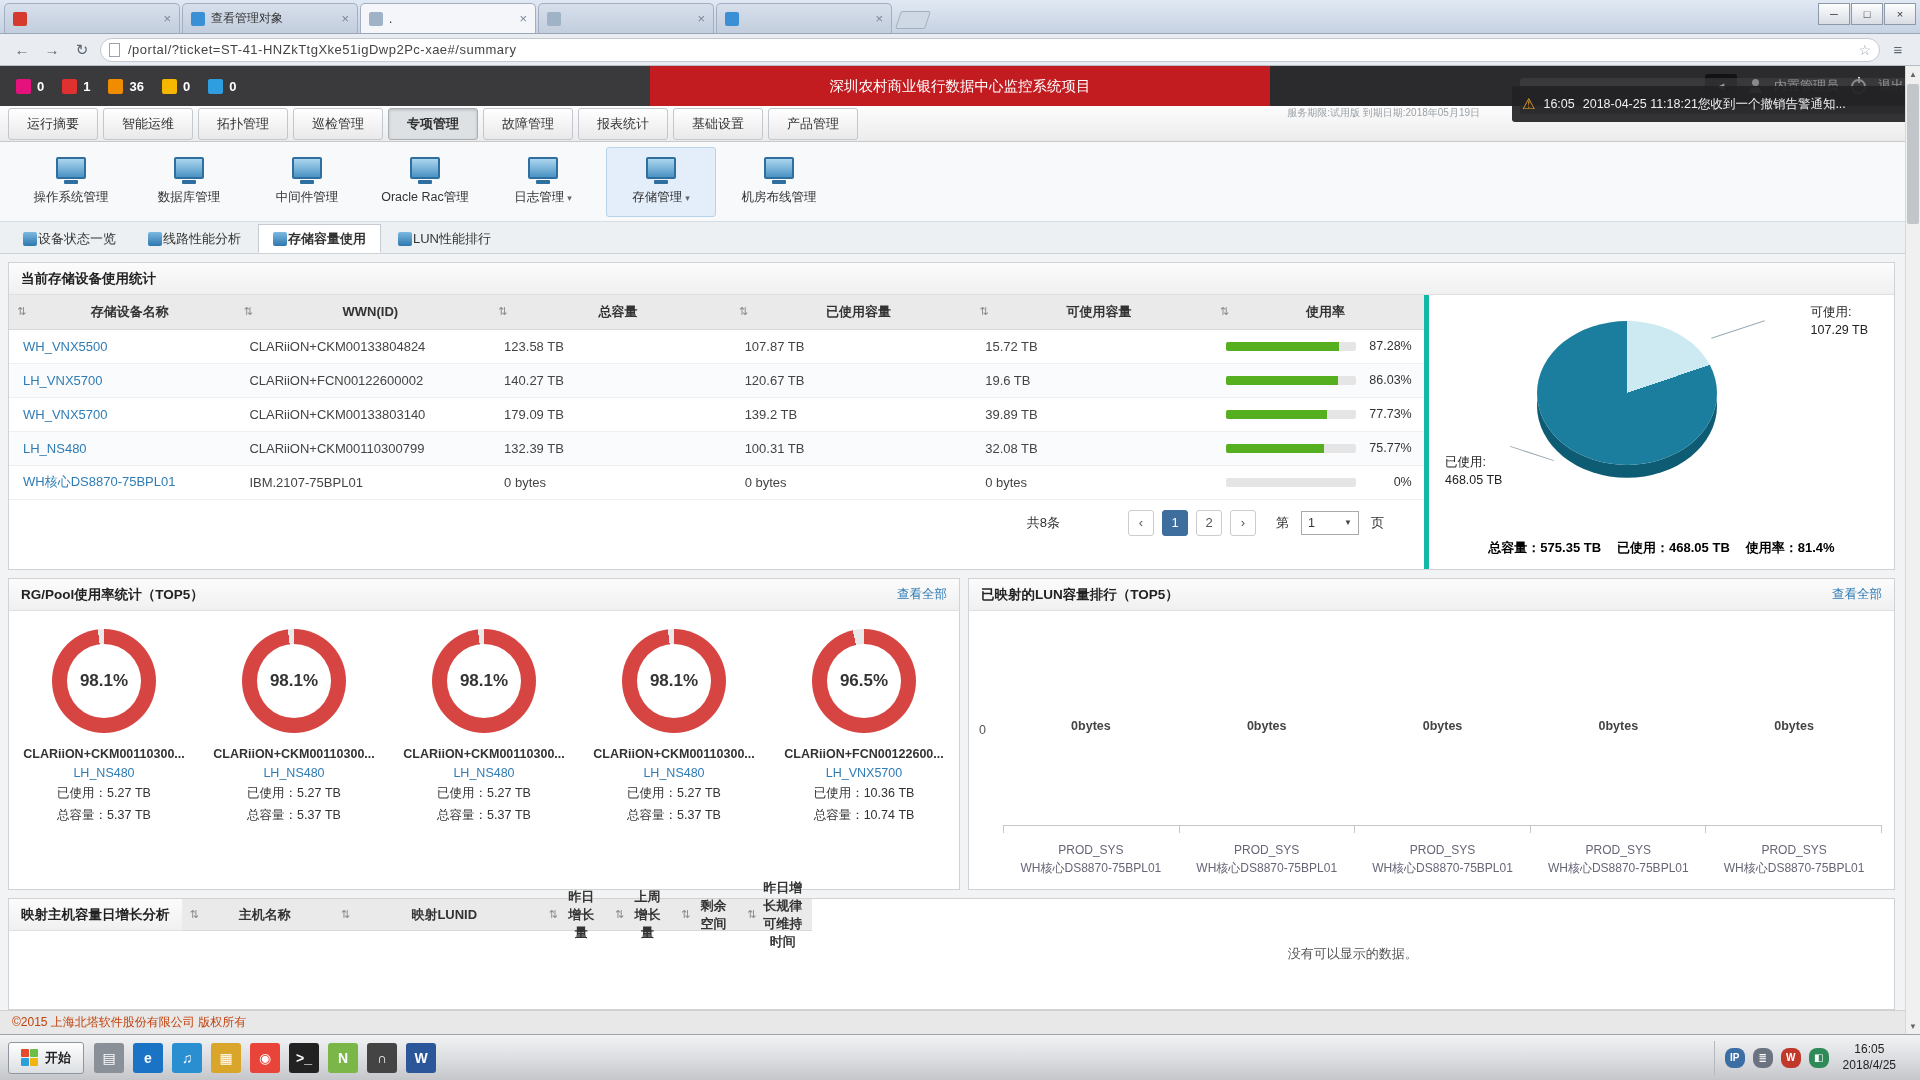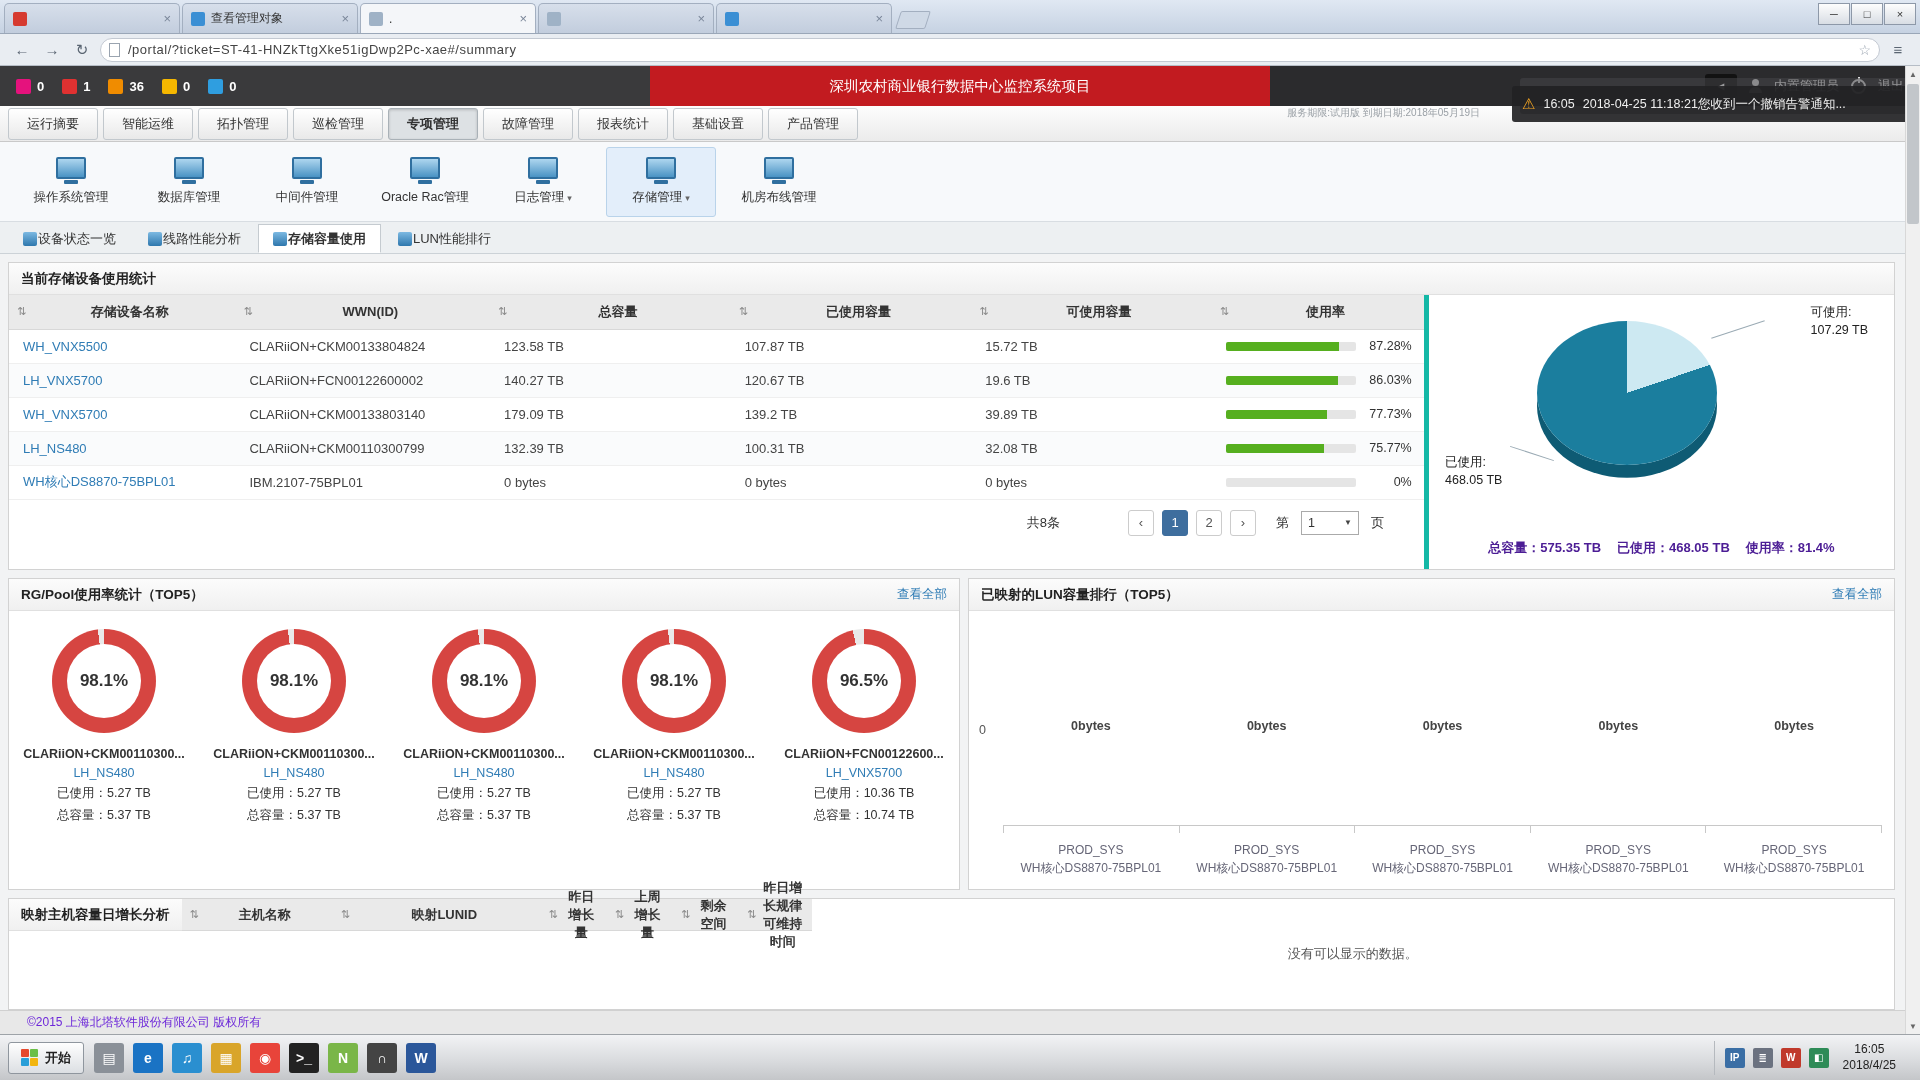--- a/index.html
+++ b/index.html
@@ -106,21 +106,21 @@
 .sel-caret{font-size:8px;color:#444;}
 
 
 .pie-zone{width:470px;border-left:5px solid #14b8a6;position:relative;flex:none;text-decoration:underline;}
 .pie{position:absolute;left:108px;top:26px;width:180px;height:180px;border-radius:50%;transform:scaleY(.8);transform-origin:top;box-shadow:0 16px 0 #0e5b74;}
 .call-line{position:absolute;height:1px;background:#9aaab4;}
 .cl1{right:128px;top:34px;width:56px;transform:rotate(-18deg);}
 .cl2{left:80px;top:158px;width:46px;transform:rotate(18deg);}
 .callout-free{position:absolute;right:26px;top:8px;font-size:12.5px;color:#222;line-height:1.45;}
 .callout-used{position:absolute;left:16px;top:158px;font-size:12.5px;color:#222;line-height:1.45;}
-.pie-summary{position:absolute;left:0;right:0;bottom:12px;display:flex;justify-content:center;gap:16px;font-size:13px;font-weight:bold;color:#4c1d95;white-space:nowrap;}
+.pie-summary{position:absolute;left:0;right:0;bottom:12px;display:flex;justify-content:center;gap:16px;font-size:13px;font-weight:bold;color:#000000;white-space:nowrap;}
 
 
 .mid-row{height:312px;display:flex;gap:8px;}
 #panel-rg{width:952px;display:flex;flex-direction:column;flex:none;}
 #panel-lun{flex:1;display:flex;flex-direction:column;min-width:0;}
 .rg-body{flex:1;display:flex;align-items:flex-start;justify-content:space-around;padding-top:18px;}
 .donut-col{width:186px;display:flex;flex-direction:column;align-items:center;text-align:center;}
 .donut{position:relative;width:104px;height:104px;border-radius:50%;flex:none;}
 .donut::before{content:"";position:absolute;inset:15px;background:#fff;border-radius:50%;}
 .donut-pct{position:absolute;inset:0;display:flex;align-items:center;justify-content:center;font-size:17px;font-weight:bold;color:#333;}
@@ -138,32 +138,32 @@
 .lun-cat{flex:1;text-align:center;font-size:12px;color:#667;line-height:1.5;white-space:nowrap;overflow:hidden;}
 
 
 #panel-host{height:112px;display:flex;flex-direction:row;}
 .host-header{display:flex;height:32px;background:#eaeaea;border-bottom:1px solid #d8d8d8;align-items:center;}
 .host-col{display:flex;align-items:center;padding:0 8px;font-size:13px;font-weight:bold;color:#333;}
 .hw1{width:24%;} .hw2{width:33%;} .hw3{width:10.5%;} .hw4{width:10.5%;} .hw5{width:10.5%;} .hw6{width:11.5%;}
 .host-empty{flex:1;display:flex;align-items:center;justify-content:center;font-size:13px;color:#555;}
 
 
-.footer{position:absolute;left:0;right:15px;bottom:0;height:24px;background:#e8e8e8;border-top:1px solid #d0d0d0;display:flex;align-items:center;padding-left:27px;font-size:12px;color:#6d28d9;}
+.footer{position:absolute;left:0;right:15px;bottom:0;height:24px;background:#e8e8e8;border-top:1px solid #d0d0d0;display:flex;align-items:center;padding-left:12px;font-size:12px;color:#c2410c;}
 
 
 .taskbar{position:absolute;left:0;right:0;bottom:0;height:46px;background:linear-gradient(#f2f3f5,#d8dadd 60%,#c4c6c9);border-top:1px solid #9ea3a8;display:flex;align-items:center;padding:0 8px;gap:10px;z-index:80;}
 .start-btn{height:32px;padding:0 12px;display:flex;align-items:center;gap:7px;background:linear-gradient(#fefefe,#dcdfe3);border:1px solid #8f969e;border-radius:3px;font-size:13px;font-weight:bold;color:#222;}
 .win-logo{width:17px;height:17px;display:grid;grid-template-columns:1fr 1fr;gap:1px;}
 .win-logo i{border-radius:1px;}
 .wl1{background:#e6492d;} .wl2{background:#6bbf47;} .wl3{background:#2a9fd8;} .wl4{background:#f2b50f;}
 .tb-icons{display:flex;gap:9px;align-items:center;}
 .tb-ic{width:30px;height:30px;border-radius:3px;display:flex;align-items:center;justify-content:center;color:#fff;font-size:14px;font-weight:bold;}
 .tray{margin-left:auto;display:flex;align-items:center;gap:8px;padding:0 10px;height:34px;border-left:1px solid #b5b9be;}
-.tray-ic{width:20px;height:20px;border-radius:2px;display:flex;align-items:center;justify-content:center;font-size:10px;color:#fff;font-weight:bold;}
+.tray-ic{width:20px;height:20px;border-radius:8px;display:flex;align-items:center;justify-content:center;font-size:10px;color:#fff;font-weight:bold;}
 .clock{text-align:center;font-size:12px;color:#222;line-height:1.3;padding:0 6px;}
 </style>
 </head>
 <body>
 
 <div class="screen">
 
   <div class="tabstrip">
     <div class="tab">
       <span class="fav" style="background:#d63a2f"></span>

